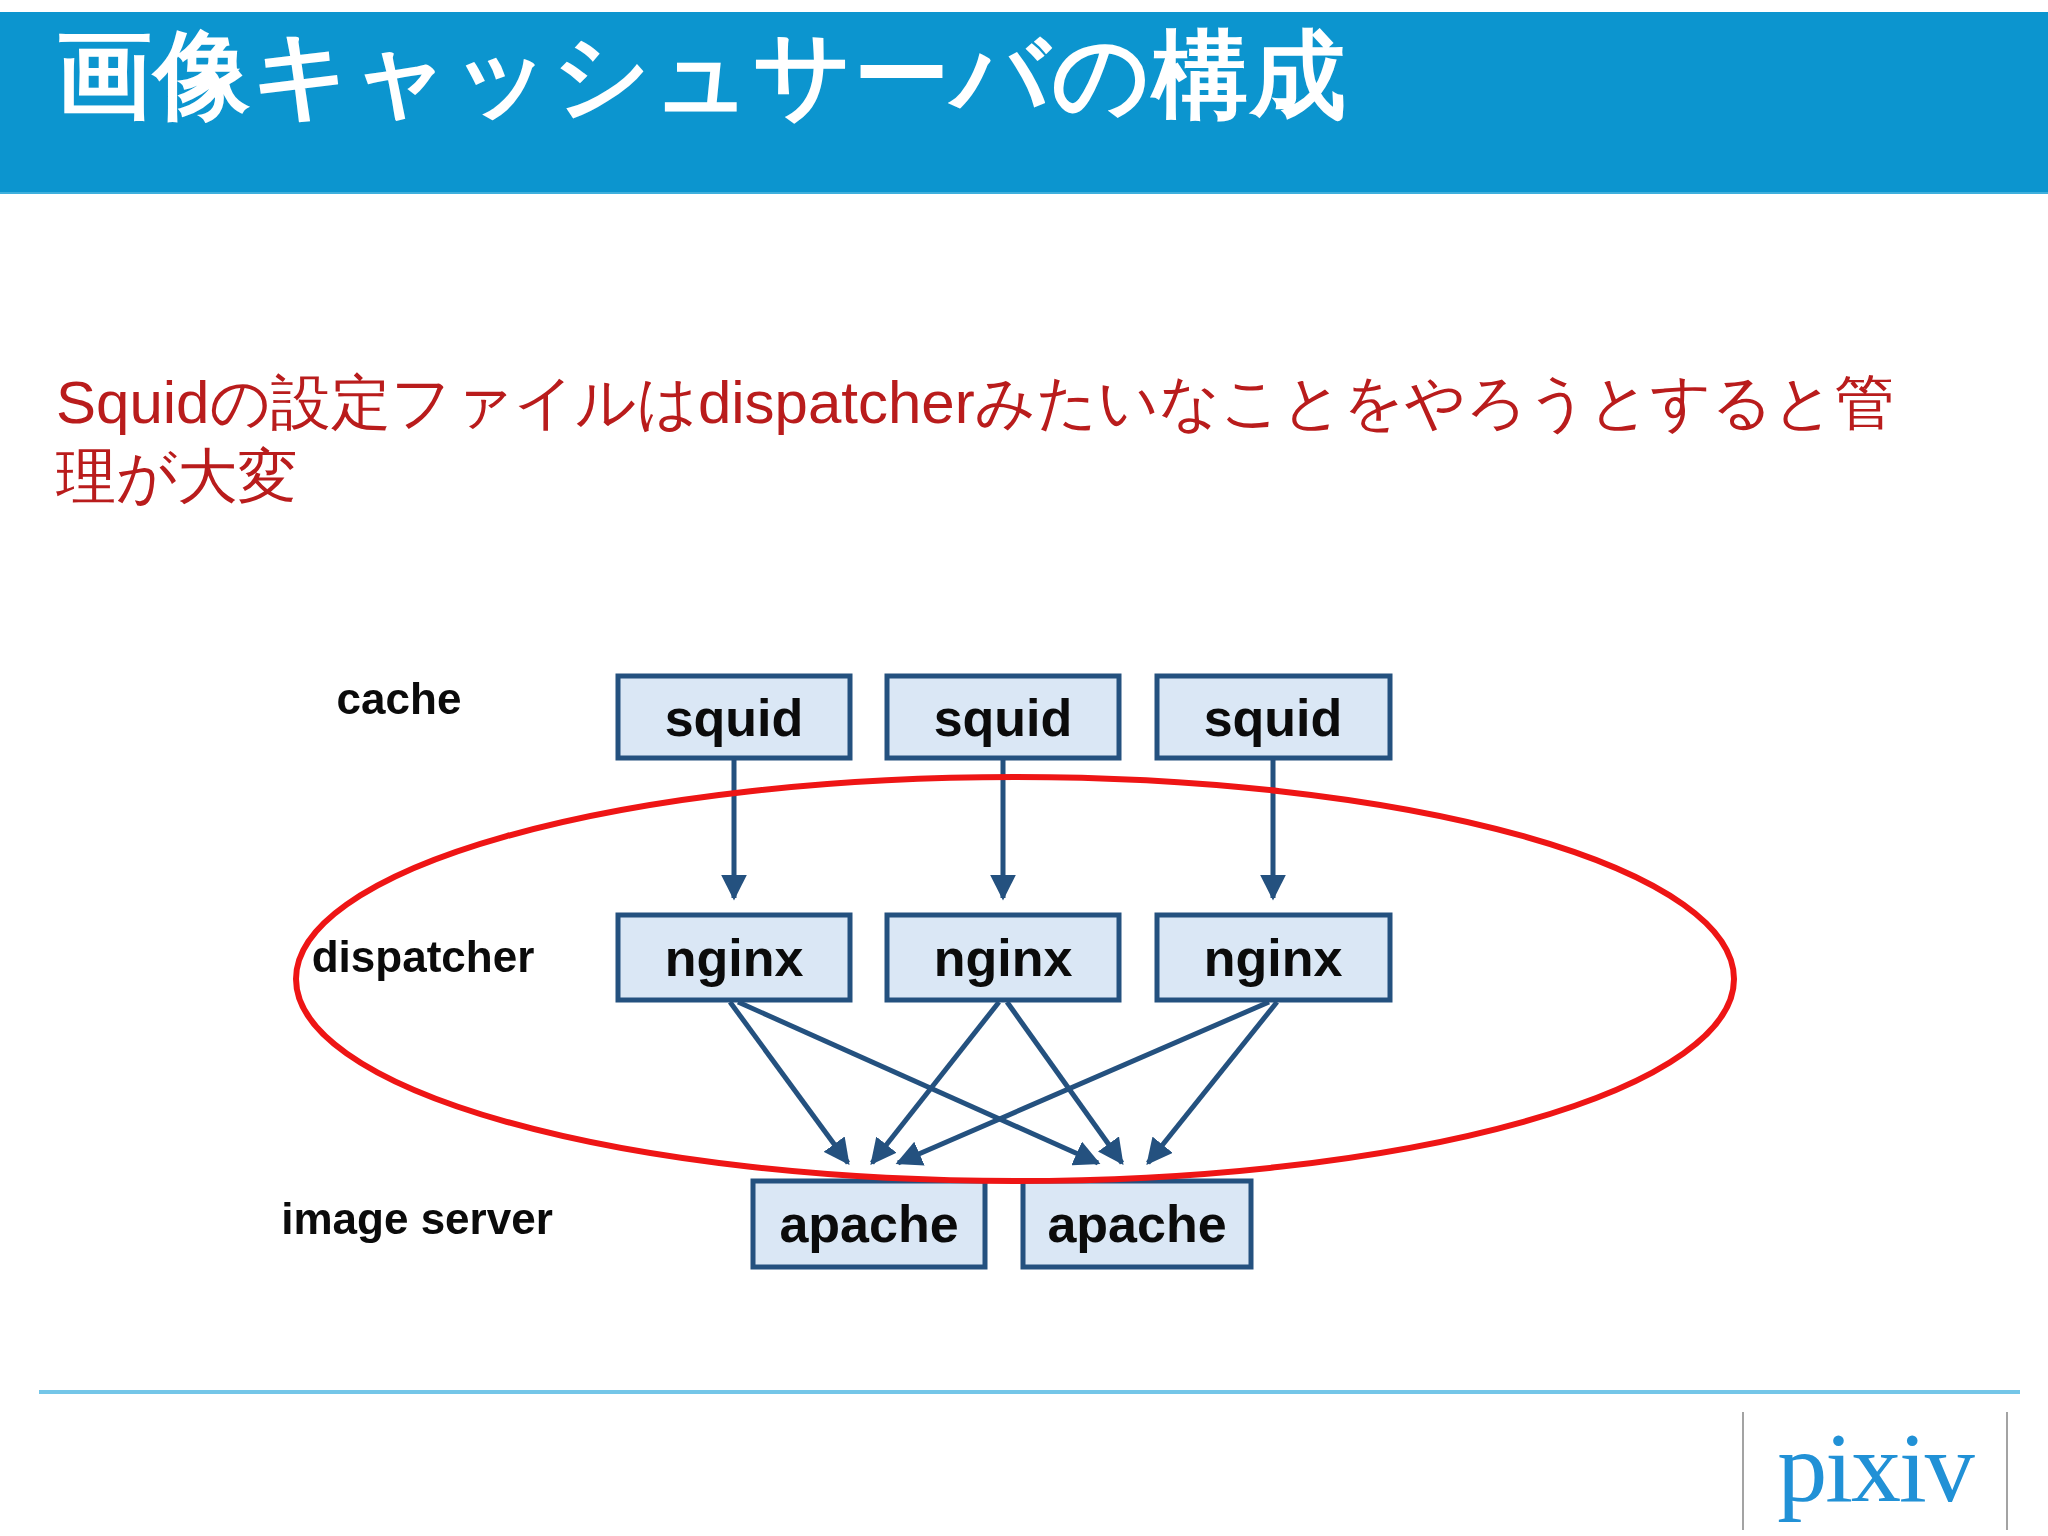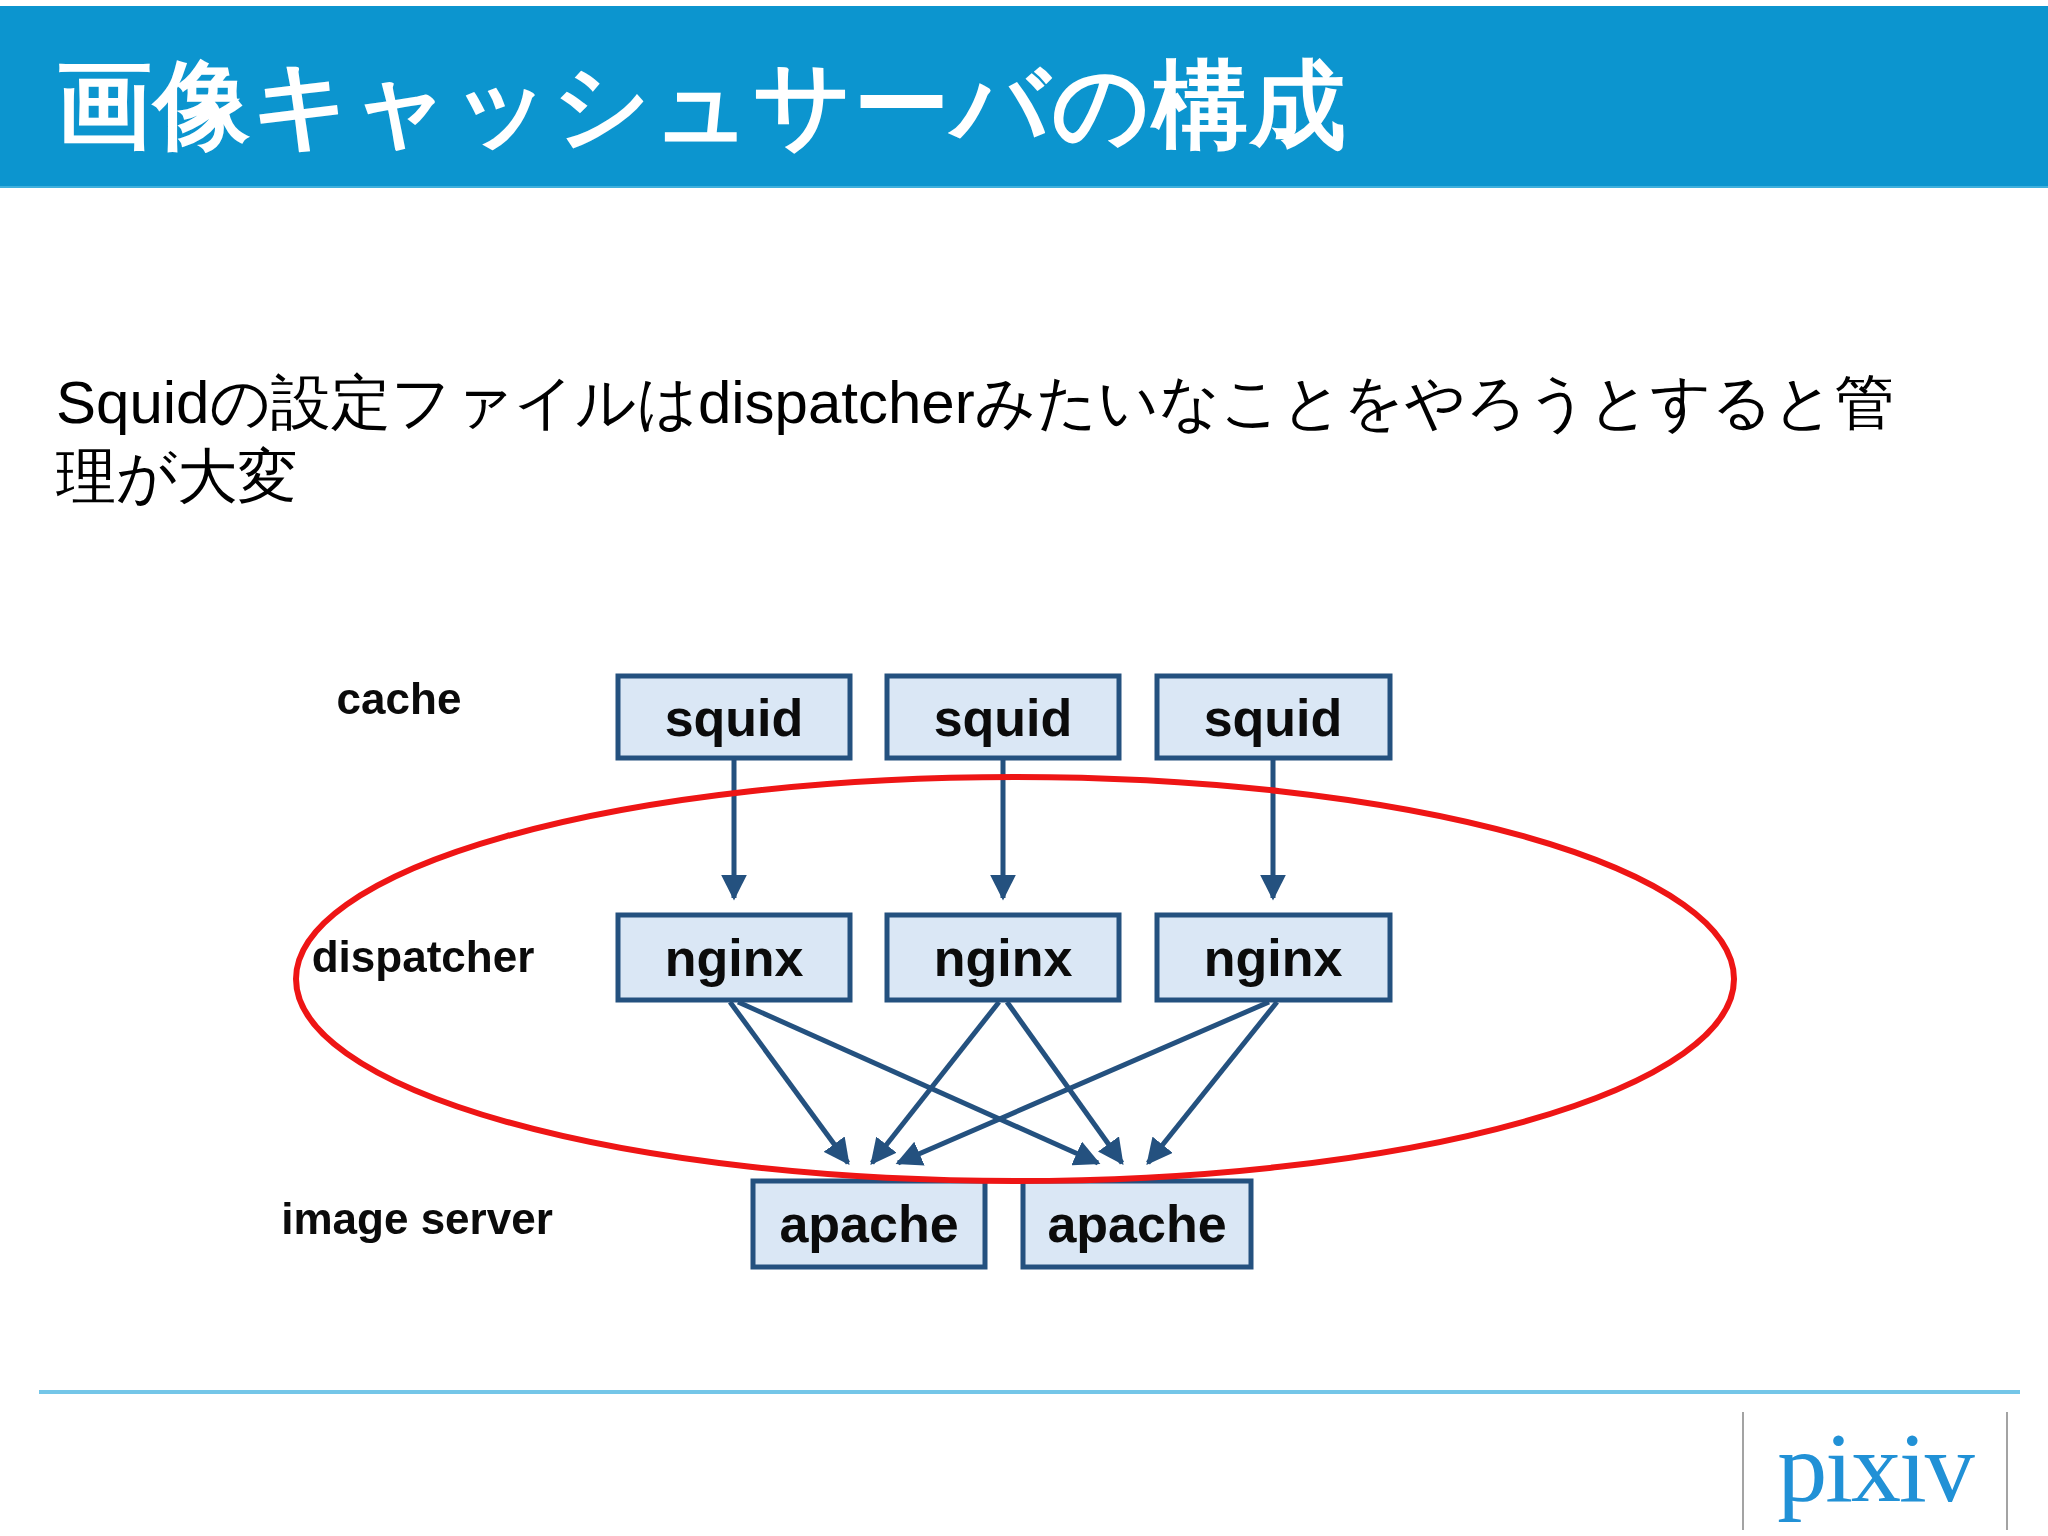--- a/index.html
+++ b/index.html
@@ -7,42 +7,42 @@
     position: relative;
     width: 2048px;
     height: 1536px;
     background: #ffffff;
     overflow: hidden;
     font-family: "Liberation Sans", sans-serif;
   }
   
   .header {
     position: absolute;
-    left: 0; top: 6px;
+    left: 0; top: 12px;
     width: 2048px; height: 180px;
     background: #0c95cf;
     border-bottom: 2px solid #3fb0dd;
     display: flex;
-    align-items: flex-end;
+    align-items: flex-start;
   }
   .header .title {
     margin: 0;
     padding: 0 0 14px 56px;
     color: #ffffff;
     font-size: 96px;
     font-weight: bold;
     letter-spacing: 2px;
     white-space: nowrap;
   }
   
   .body-text {
     position: absolute;
     left: 56px; top: 366px;
     width: 1940px;
-    color: #000000;
+    color: #b91c1c;
     font-size: 60px;
     line-height: 74px;
     font-weight: 400;
   }
   
   .diagram-svg {
     position: absolute;
     left: 0; top: 0;
     width: 2048px; height: 1536px;
   }

